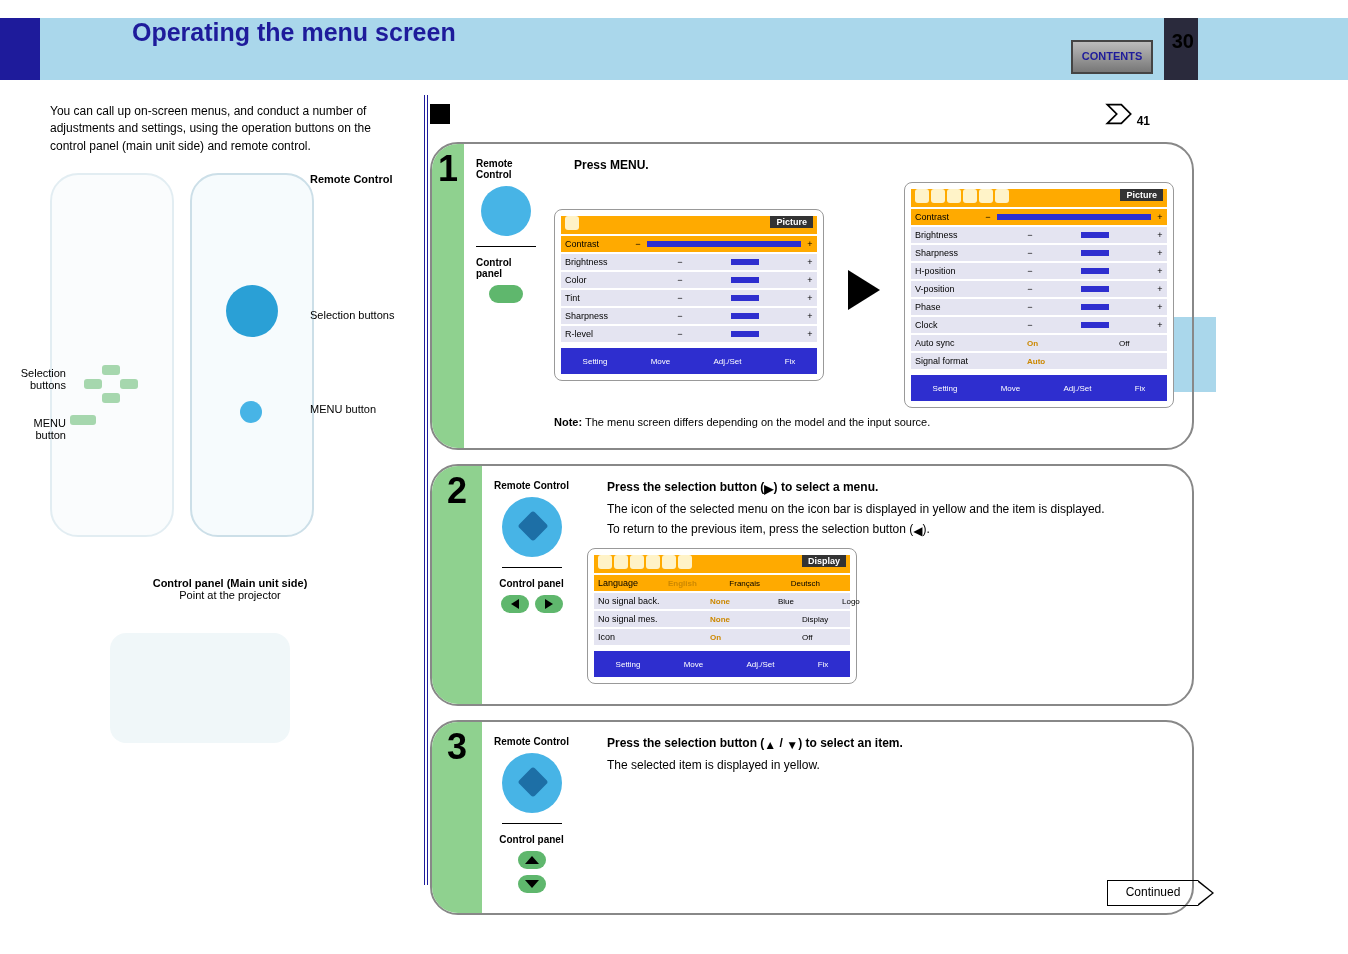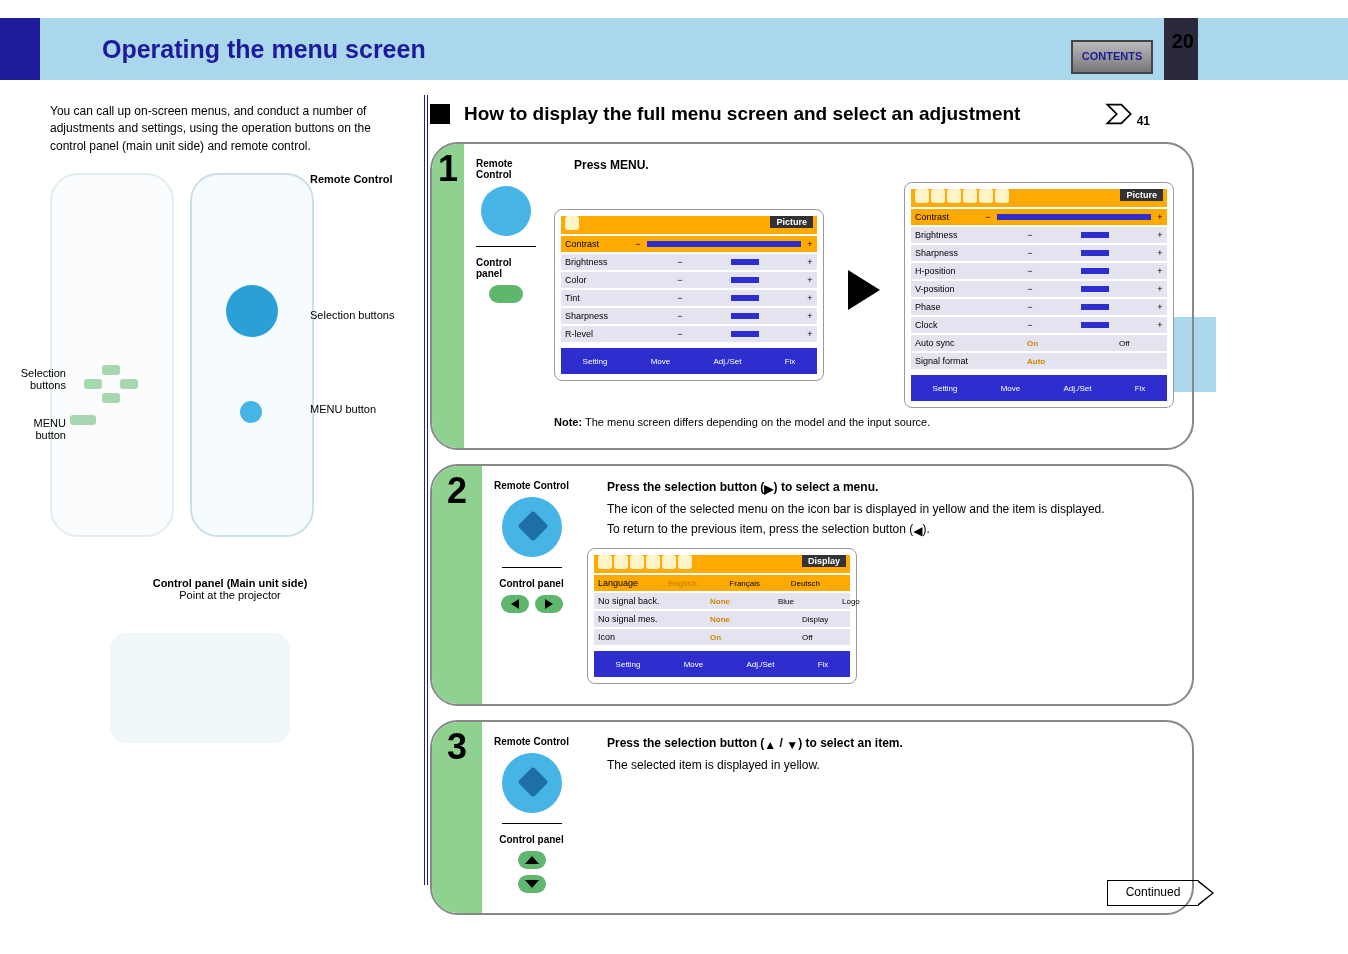--- a/index.html
+++ b/index.html
@@ -13,21 +13,22 @@
     color: #000;
     font-size: 12px;
     overflow: hidden;
   }
   .header {
     position: absolute;
     top: 18px; left: 40px; right: 0;
     height: 62px;
     background: #aad7eb;
     display: flex;
-    align-items: center;
+    align-items: flex-start;
+    padding-left: 30px;
   }
   .header-lblue-block {
     position: absolute;
     left: 0; top: 18px;
     width: 40px; height: 62px;
     background: #1e1b9b;
   }
   .header-title {
     font-size: 25px;
     font-weight: bold;
@@ -314,21 +315,21 @@
 </style>
 </head>
 <body>
 
 <div class="header-lblue-block"></div>
 <div class="header">
   <div class="header-title">Operating the menu screen</div>
 </div>
 <div class="contents-btn">CONTENTS</div>
 <div class="right-dark-block"></div>
-<div class="pagenum">20</div>
+<div class="pagenum">30</div>
 
 <div class="sidebar-tabs">
     <div class="tab"></div>
     <div class="tab"></div>
     <div class="tab"></div>
     <div class="tab active">Adjustments and settings</div>
     <div class="tab"></div>
     <div class="tab"></div>
     <div class="tab"></div>
     <div class="tab"></div>
@@ -362,21 +363,20 @@
   <div style="margin-top:40px; font-size:11px; text-align:center;">
     <b>Control panel (Main unit side)</b><br>
     <span>Point at the projector</span>
   </div>
   <div class="projector-img"></div>
 </div>
 
 <div class="right-col">
   <div class="full-heading">
     <span class="sq"></span>
-    <span>How to display the full menu screen and select an adjustment</span>
     <span class="arrow-tag">
       <svg viewBox="0 0 24 24">
           <path d="M2 4h12l8 8-8 8H2l8-8z" fill="none" stroke="#000" stroke-width="1.5"></path>
         </svg>
       <span class="pg">41</span>
     </span>
   </div>
 
   <div class="step-card">
     <div class="step-num-col">1</div>

